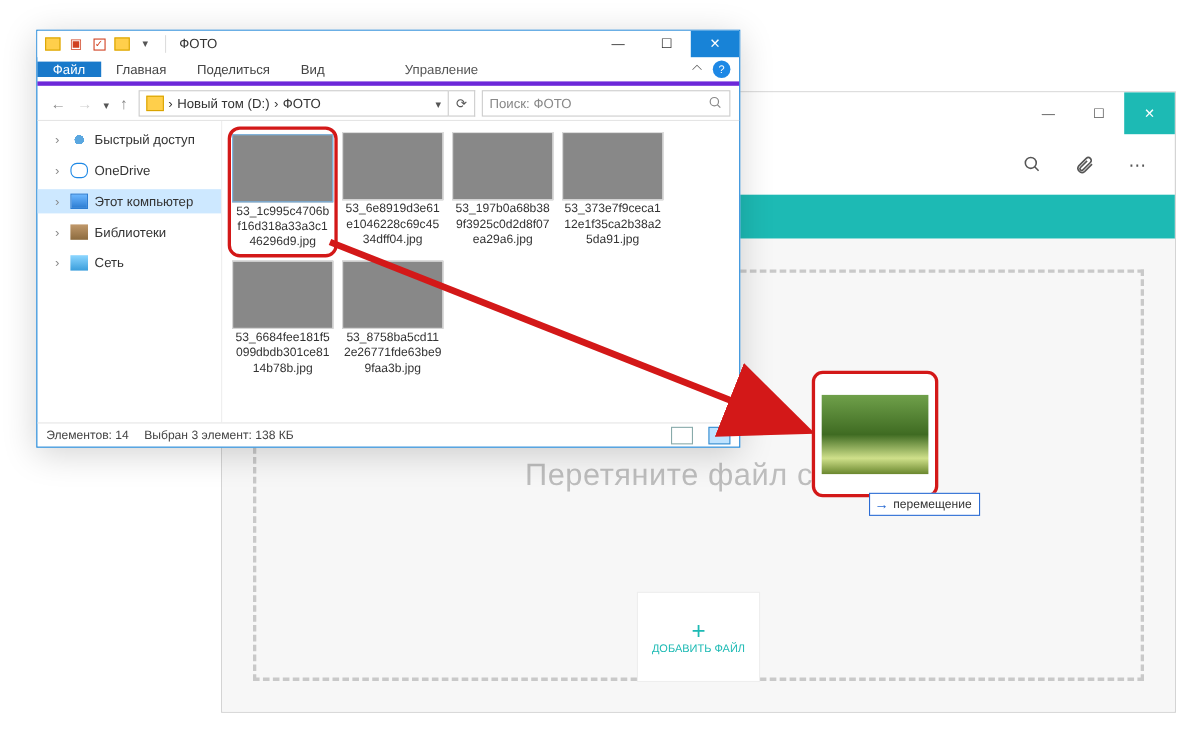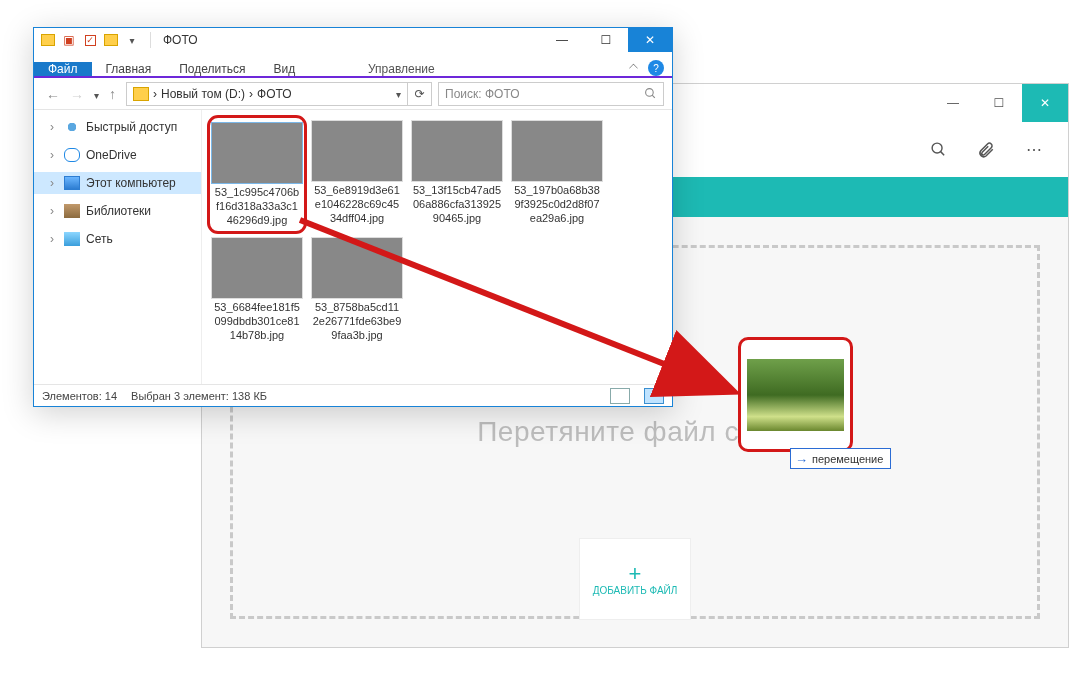--- a/index.html
+++ b/index.html
@@ -38,21 +38,21 @@
 .ex-title{height:24px;background:#fff;display:flex;align-items:center;font-size:12px}
 .ex-title .qat{display:flex;align-items:center;gap:1px;padding:0 4px}
 .ex-title .qat .q{width:20px;height:20px;display:flex;align-items:center;justify-content:center}
 .ex-title .sepv{width:1px;height:16px;background:#ddd;margin:0 4px}
 .ex-title .wtitle{padding:0 8px;color:#333}
 .ex-title .picture-tools{background:#ffe46b;border:1px solid #e6cc3a;border-top:2px solid #d81b60;padding:3px 14px;font-size:11px;color:#555;margin-left:auto;margin-right:auto;position:absolute;left:300px;top:0}
 .ex-title .winbtns{margin-left:auto;display:flex}
 .ex-title .winbtns .wb{width:44px;height:24px;display:flex;align-items:center;justify-content:center;color:#333}
 .ex-title .winbtns .wb.close{background:#1883d7;color:#fff}
 
-.ex-ribbon{height:26px;display:flex;align-items:flex-end;border-bottom:2px solid #6d28d9;font-size:12px}
+.ex-ribbon{height:26px;display:flex;align-items:center;border-bottom:4px solid #6d28d9;font-size:12px}
 .ex-ribbon .tab{padding:0 14px;display:flex;align-items:center;color:#444}
 .ex-ribbon .tab.file{background:#1979ca;color:#fff}
 .ex-ribbon .tab.manage{margin-left:auto;margin-right:auto;position:absolute;left:320px;color:#555}
 .ex-ribbon .expand{margin-left:auto;display:flex;align-items:center;gap:10px;padding-right:8px;color:#555}
 .ex-ribbon .help{width:16px;height:16px;border-radius:50%;background:#1e88e5;color:#fff;font-size:10px;display:flex;align-items:center;justify-content:center}
 
 .ex-addr{height:32px;display:flex;align-items:center;gap:6px;padding:3px 8px;border-bottom:1px solid #e5e5e5}
 .ex-addr .nav{display:flex;align-items:center;gap:10px;color:#888;font-size:14px;padding:0 4px}
 .ex-addr .crumbs{flex:1;height:24px;border:1px solid #ccc;display:flex;align-items:center;padding:0 6px;gap:4px;color:#333;font-size:12px}
 .ex-addr .crumbs .fico{width:16px;height:14px;background:#ffcf4b;border:1px solid #d9a400}
@@ -249,26 +249,26 @@
     <div class="filegrid" id="filegrid">
         <div class="fileitem selected">
           <div class="thumb t1"></div>
           <div class="fn">53_1c995c4706bf16d318a33a3c146296d9.jpg</div>
         </div>
         <div class="fileitem">
           <div class="thumb t2"></div>
           <div class="fn">53_6e8919d3e61e1046228c69c4534dff04.jpg</div>
         </div>
         <div class="fileitem">
-          <div class="thumb t3"></div>
-          <div class="fn">53_13f15cb47ad506a886cfa313925 90465.jpg</div>
-        </div>
-        <div class="fileitem">
           <div class="thumb t5"></div>
           <div class="fn">53_197b0a68b389f3925c0d2d8f07ea29a6.jpg</div>
+        </div>
+        <div class="fileitem">
+          <div class="thumb t6"></div>
+          <div class="fn">53_373e7f9ceca112e1f35ca2b38a25da91.jpg</div>
         </div>
         <div class="fileitem">
           <div class="thumb t7"></div>
           <div class="fn">53_6684fee181f5099dbdb301ce8114b78b.jpg</div>
         </div>
         <div class="fileitem">
           <div class="thumb t8"></div>
           <div class="fn">53_8758ba5cd112e26771fde63be99faa3b.jpg</div>
         </div>
       </div>

